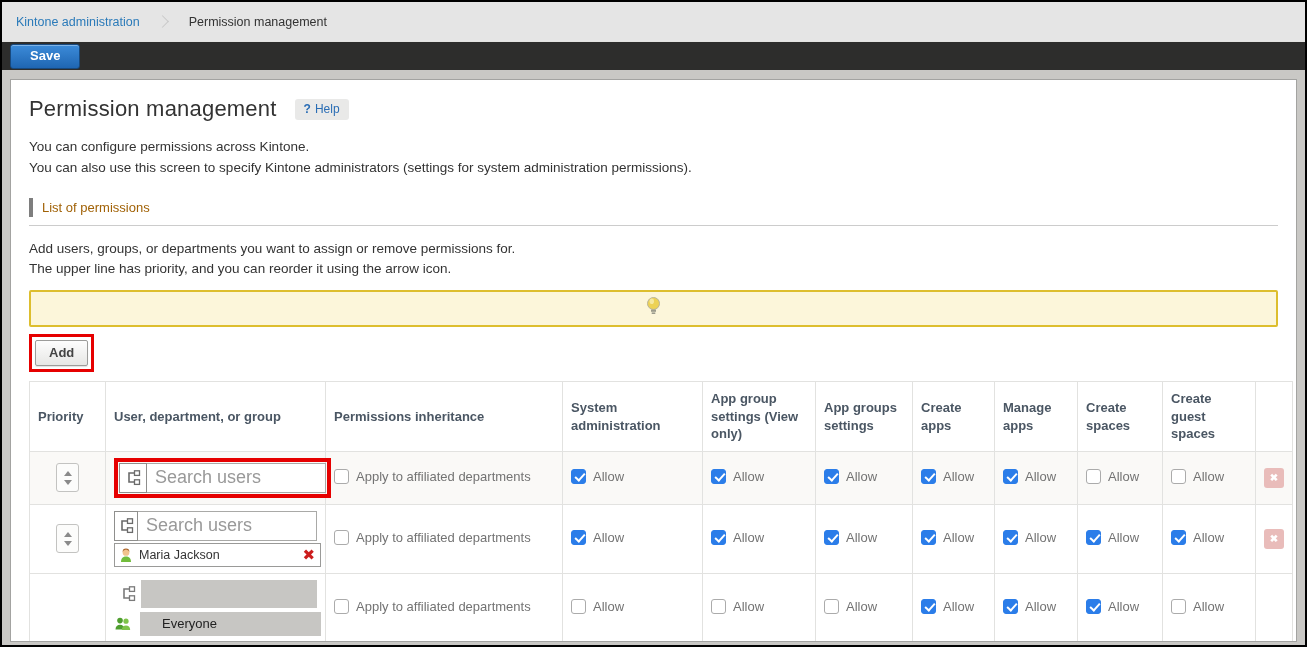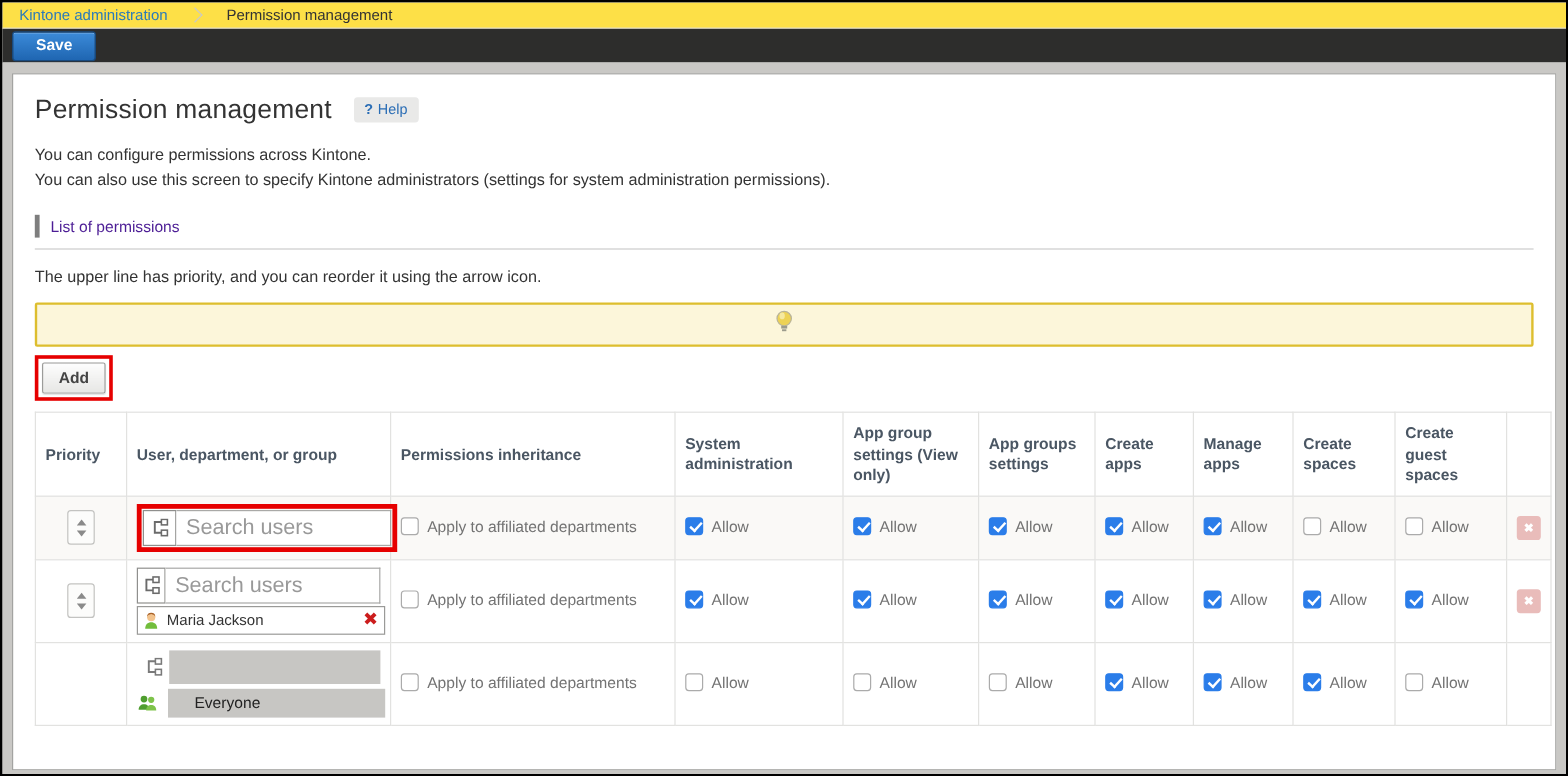--- a/index.html
+++ b/index.html
@@ -1,42 +1,42 @@
 <!DOCTYPE html>
 <html><head>
 <meta charset="utf-8">
 <style>
   * { margin:0; padding:0; box-sizing:border-box; }
   html,body { width:1307px; height:647px; }
   body { font-family:"Liberation Sans","DejaVu Sans",sans-serif; background:#000; }
   .frame { width:1307px; height:647px; border:2px solid #000; background:#c9c8c5; display:flex; flex-direction:column; overflow:hidden; }
 
   
-  .breadcrumb-bar { height:22px; background:#fde047; border-bottom:1px solid #e3e3e1; display:flex; align-items:center; padding:0 14px; font-size:12.5px; flex:0 0 auto; }
+  .breadcrumb-bar { height:40px; background:#e5e5e5; border-bottom:1px solid #e3e3e1; display:flex; align-items:center; padding:0 14px; font-size:12.5px; flex:0 0 auto; }
   .crumb-link { color:#2a7ab9; text-decoration:none; cursor:pointer; }
   .crumb-sep { width:9px; height:9px; border-top:1px solid #c9c9c9; border-right:1px solid #c9c9c9; transform:rotate(45deg); margin:0 22px 0 18px; }
   .crumb-current { color:#333; }
 
   
   .action-bar { height:28px; background:#2d2d2c; display:flex; align-items:center; padding:0 8px; flex:0 0 auto; }
   .save-btn { background:linear-gradient(#3c8bd9,#1f66b2); border:1px solid #17497e; border-radius:3px; box-shadow:inset 0 1px 0 rgba(255,255,255,.35); color:#fff; font-weight:bold; font-size:13px; padding:3px 19px 5px; cursor:pointer; font-family:inherit; }
 
   
   .content { flex:1 1 auto; background:#c9c8c5; padding:9px 8px 3px; overflow:hidden; }
   .panel { background:#fff; border:1px solid #a3a3a1; height:100%; padding:16px 18px 8px; overflow:hidden; }
 
   .title-row { display:flex; align-items:center; gap:18px; }
   .page-title { font-size:22px; font-weight:400; color:#333; letter-spacing:.2px; }
   .help-pill { background:#e9e9e8; border-radius:3px; padding:3px 9px 4px; font-size:12px; color:#2a6db5; display:inline-flex; gap:4px; align-items:center; cursor:pointer; }
   .help-q { font-weight:bold; }
 
   .desc { margin-top:15px; font-size:13.5px; color:#333; line-height:1.55; }
 
   .section-hd { margin-top:19px; border-bottom:1px solid #ccc; padding-bottom:9px; }
-  .section-hd .bar-label { border-left:4px solid #7e7e7e; padding:2px 0 2px 9px; font-size:13px; color:#4c1d95; }
+  .section-hd .bar-label { border-left:4px solid #7e7e7e; padding:2px 0 2px 9px; font-size:13px; color:#a16207; }
 
   .instructions { margin-top:13px; font-size:13.5px; color:#333; line-height:1.5; }
 
   .notice { margin-top:11px; border:2px solid #ddbe2e; border-radius:2px; background:#fcf6da; text-align:center; padding:4px 0 7px; }
   .bulb { display:block; margin:0 auto 1px; }
   .notice-text { font-size:13px; font-weight:bold; color:#8c8c62; }
 
   .add-wrap { display:inline-block; border:3px solid #e60000; padding:3px; margin-top:7px; }
   .add-btn { background:linear-gradient(#fdfdfd,#e7e7e5); border:1px solid #9c9c9a; border-radius:2px; padding:4px 13px 5px; font-size:13px; font-weight:bold; color:#444; cursor:pointer; box-shadow:0 1px 1px rgba(0,0,0,.12); font-family:inherit; }
 
@@ -108,20 +108,21 @@
       <div class="desc">
         <div>You can configure permissions across Kintone.</div>
         <div>You can also use this screen to specify Kintone administrators (settings for system administration permissions).</div>
       </div>
 
       <div class="section-hd">
         <span class="bar-label">List of permissions</span>
       </div>
 
       <div class="instructions">
+        <div>Add users, groups, or departments you want to assign or remove permissions for.</div>
         <div>The upper line has priority, and you can reorder it using the arrow icon.</div>
       </div>
 
       <div class="notice">
         <svg class="bulb" width="15" height="21" viewBox="0 0 15 21">
           <circle cx="7.5" cy="7.5" r="6" fill="#edd255" stroke="#b9b49a" stroke-width="1"></circle>
           <ellipse cx="5.8" cy="5.3" rx="2.2" ry="2.8" fill="#f6e9a0"></ellipse>
           <rect x="5" y="13.6" width="5" height="2.2" fill="#9b9b8c"></rect>
           <rect x="5.7" y="16.4" width="3.6" height="1.6" fill="#9b9b8c"></rect>
         </svg>

